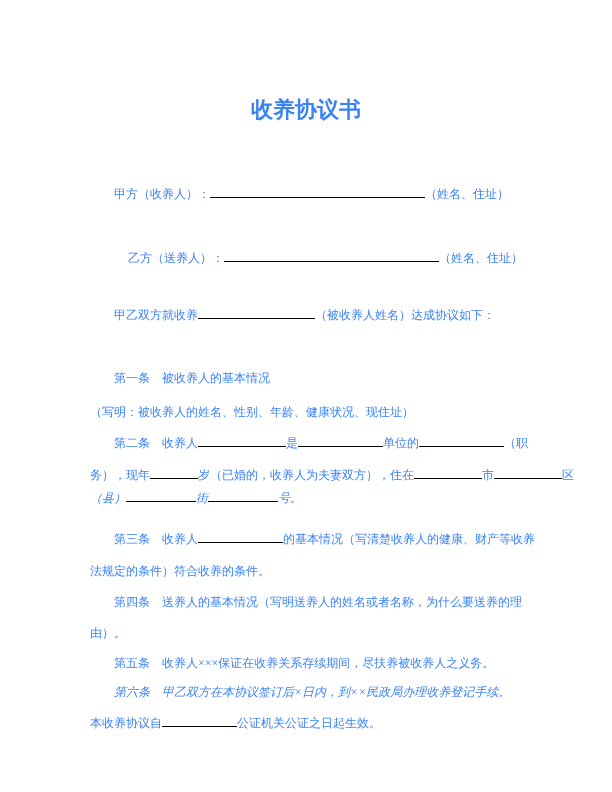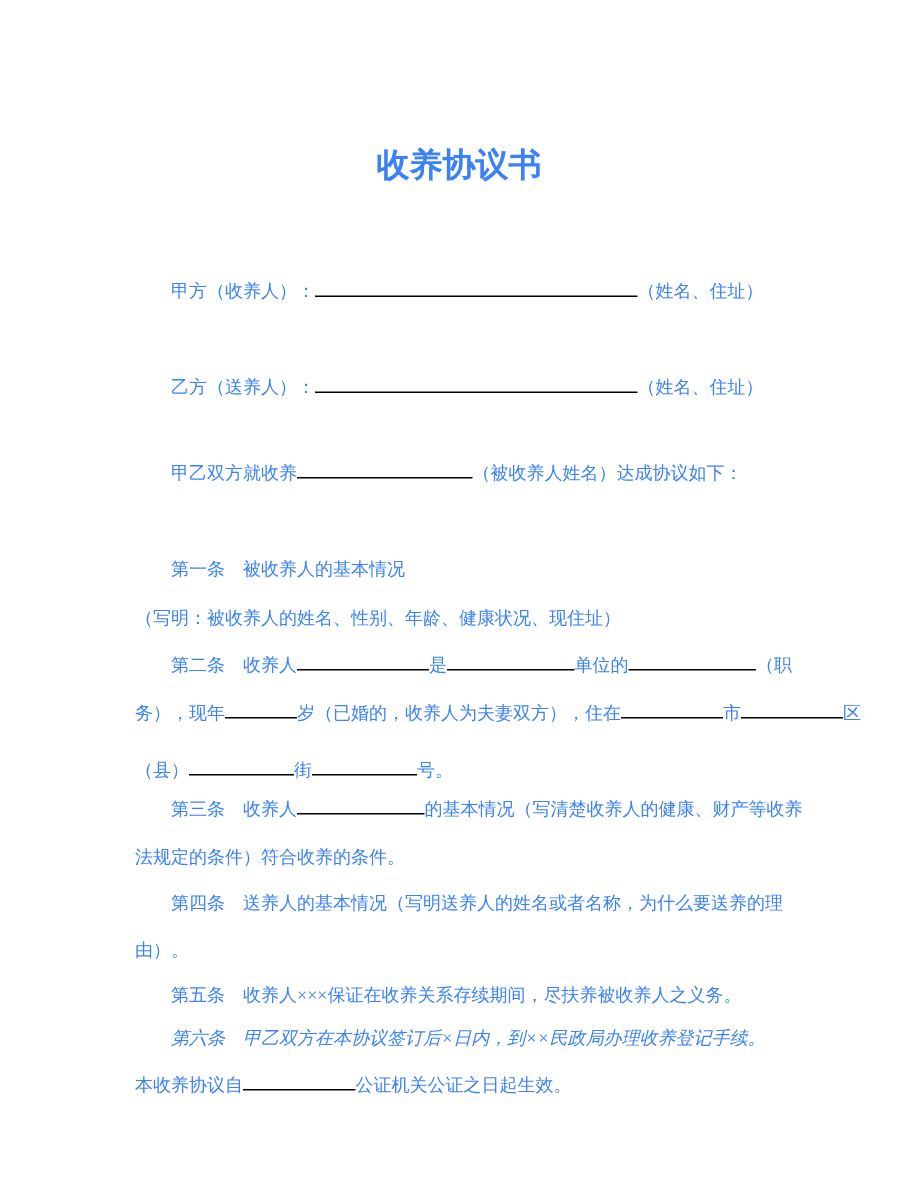--- a/index.html
+++ b/index.html
@@ -42,27 +42,27 @@
     vertical-align: baseline;
   }
 </style>
 </head>
 <body>
 
 <div class="page">
   <h1 class="doc-title">收养协议书</h1>
   <div id="doc-body">
       <div class="doc-line" style="top: 160px; left: 114px;"><span>甲方（收养人）：</span><span class="blank-field" style="width: 215px;"></span><span>（姓名、住址）</span></div>
-      <div class="doc-line" style="top: 224px; left: 114px;"><span>乙方（送养人）：</span><span class="blank-field" style="width: 215px;"></span><span>（姓名、住址）</span></div>
+      <div class="doc-line" style="top: 224px; left: 128px;"><span>乙方（送养人）：</span><span class="blank-field" style="width: 215px;"></span><span>（姓名、住址）</span></div>
       <div class="doc-line" style="top: 281px; left: 114px;"><span>甲乙双方就收养</span><span class="blank-field" style="width: 117px;"></span><span>（被收养人姓名）达成协议如下：</span></div>
-      <div class="doc-line" style="top: 345px; left: 114px;"><span>第一条　被收养人的基本情况</span></div>
+      <div class="doc-line" style="top: 345px; left: 114px; font-family: Liberation Mono, monospace;"><span>第一条　被收养人的基本情况</span></div>
       <div class="doc-line" style="top: 378px; left: 90px;"><span>（写明：被收养人的姓名、性别、年龄、健康状况、现住址）</span></div>
       <div class="doc-line" style="top: 409px; left: 114px;"><span>第二条　收养人</span><span class="blank-field" style="width: 88px;"></span><span>是</span><span class="blank-field" style="width: 85px;"></span><span>单位的</span><span class="blank-field" style="width: 85px;"></span><span>（职</span></div>
       <div class="doc-line" style="top: 441px; left: 90px; text-align: center;"><span>务），现年</span><span class="blank-field" style="width: 48px;"></span><span>岁（已婚的，收养人为夫妻双方），住在</span><span class="blank-field" style="width: 68px;"></span><span>市</span><span class="blank-field" style="width: 68px;"></span><span>区</span></div>
-      <div class="doc-line" style="top: 479px; left: 90px;"><span>（县）</span><span class="blank-field" style="width: 70px;"></span><span>街</span><span class="blank-field" style="width: 70px;"></span><span>号。</span></div>
+      <div class="doc-line" style="top: 464px; left: 90px; font-style: italic;"><span>（县）</span><span class="blank-field" style="width: 70px;"></span><span>街</span><span class="blank-field" style="width: 70px;"></span><span>号。</span></div>
       <div class="doc-line" style="top: 505px; left: 114px; font-family: Liberation Mono, monospace;"><span>第三条　收养人</span><span class="blank-field" style="width: 85px;"></span><span>的基本情况（写清楚收养人的健康、财产等收养</span></div>
       <div class="doc-line" style="top: 537px; left: 90px;"><span>法规定的条件）符合收养的条件。</span></div>
       <div class="doc-line" style="top: 568px; left: 114px;"><span>第四条　送养人的基本情况（写明送养人的姓名或者名称，为什么要送养的理</span></div>
       <div class="doc-line" style="top: 599px; left: 90px;"><span>由）。</span></div>
       <div class="doc-line" style="top: 629px; left: 114px; text-align: right;"><span>第五条　收养人×××保证在收养关系存续期间，尽扶养被收养人之义务。</span></div>
       <div class="doc-line" style="top: 658px; left: 114px; font-style: italic;"><span>第六条　甲乙双方在本协议签订后×日内，到××民政局办理收养登记手续。</span></div>
       <div class="doc-line" style="top: 689px; left: 90px;"><span>本收养协议自</span><span class="blank-field" style="width: 75px;"></span><span>公证机关公证之日起生效。</span></div>
     </div>
 </div>
 

